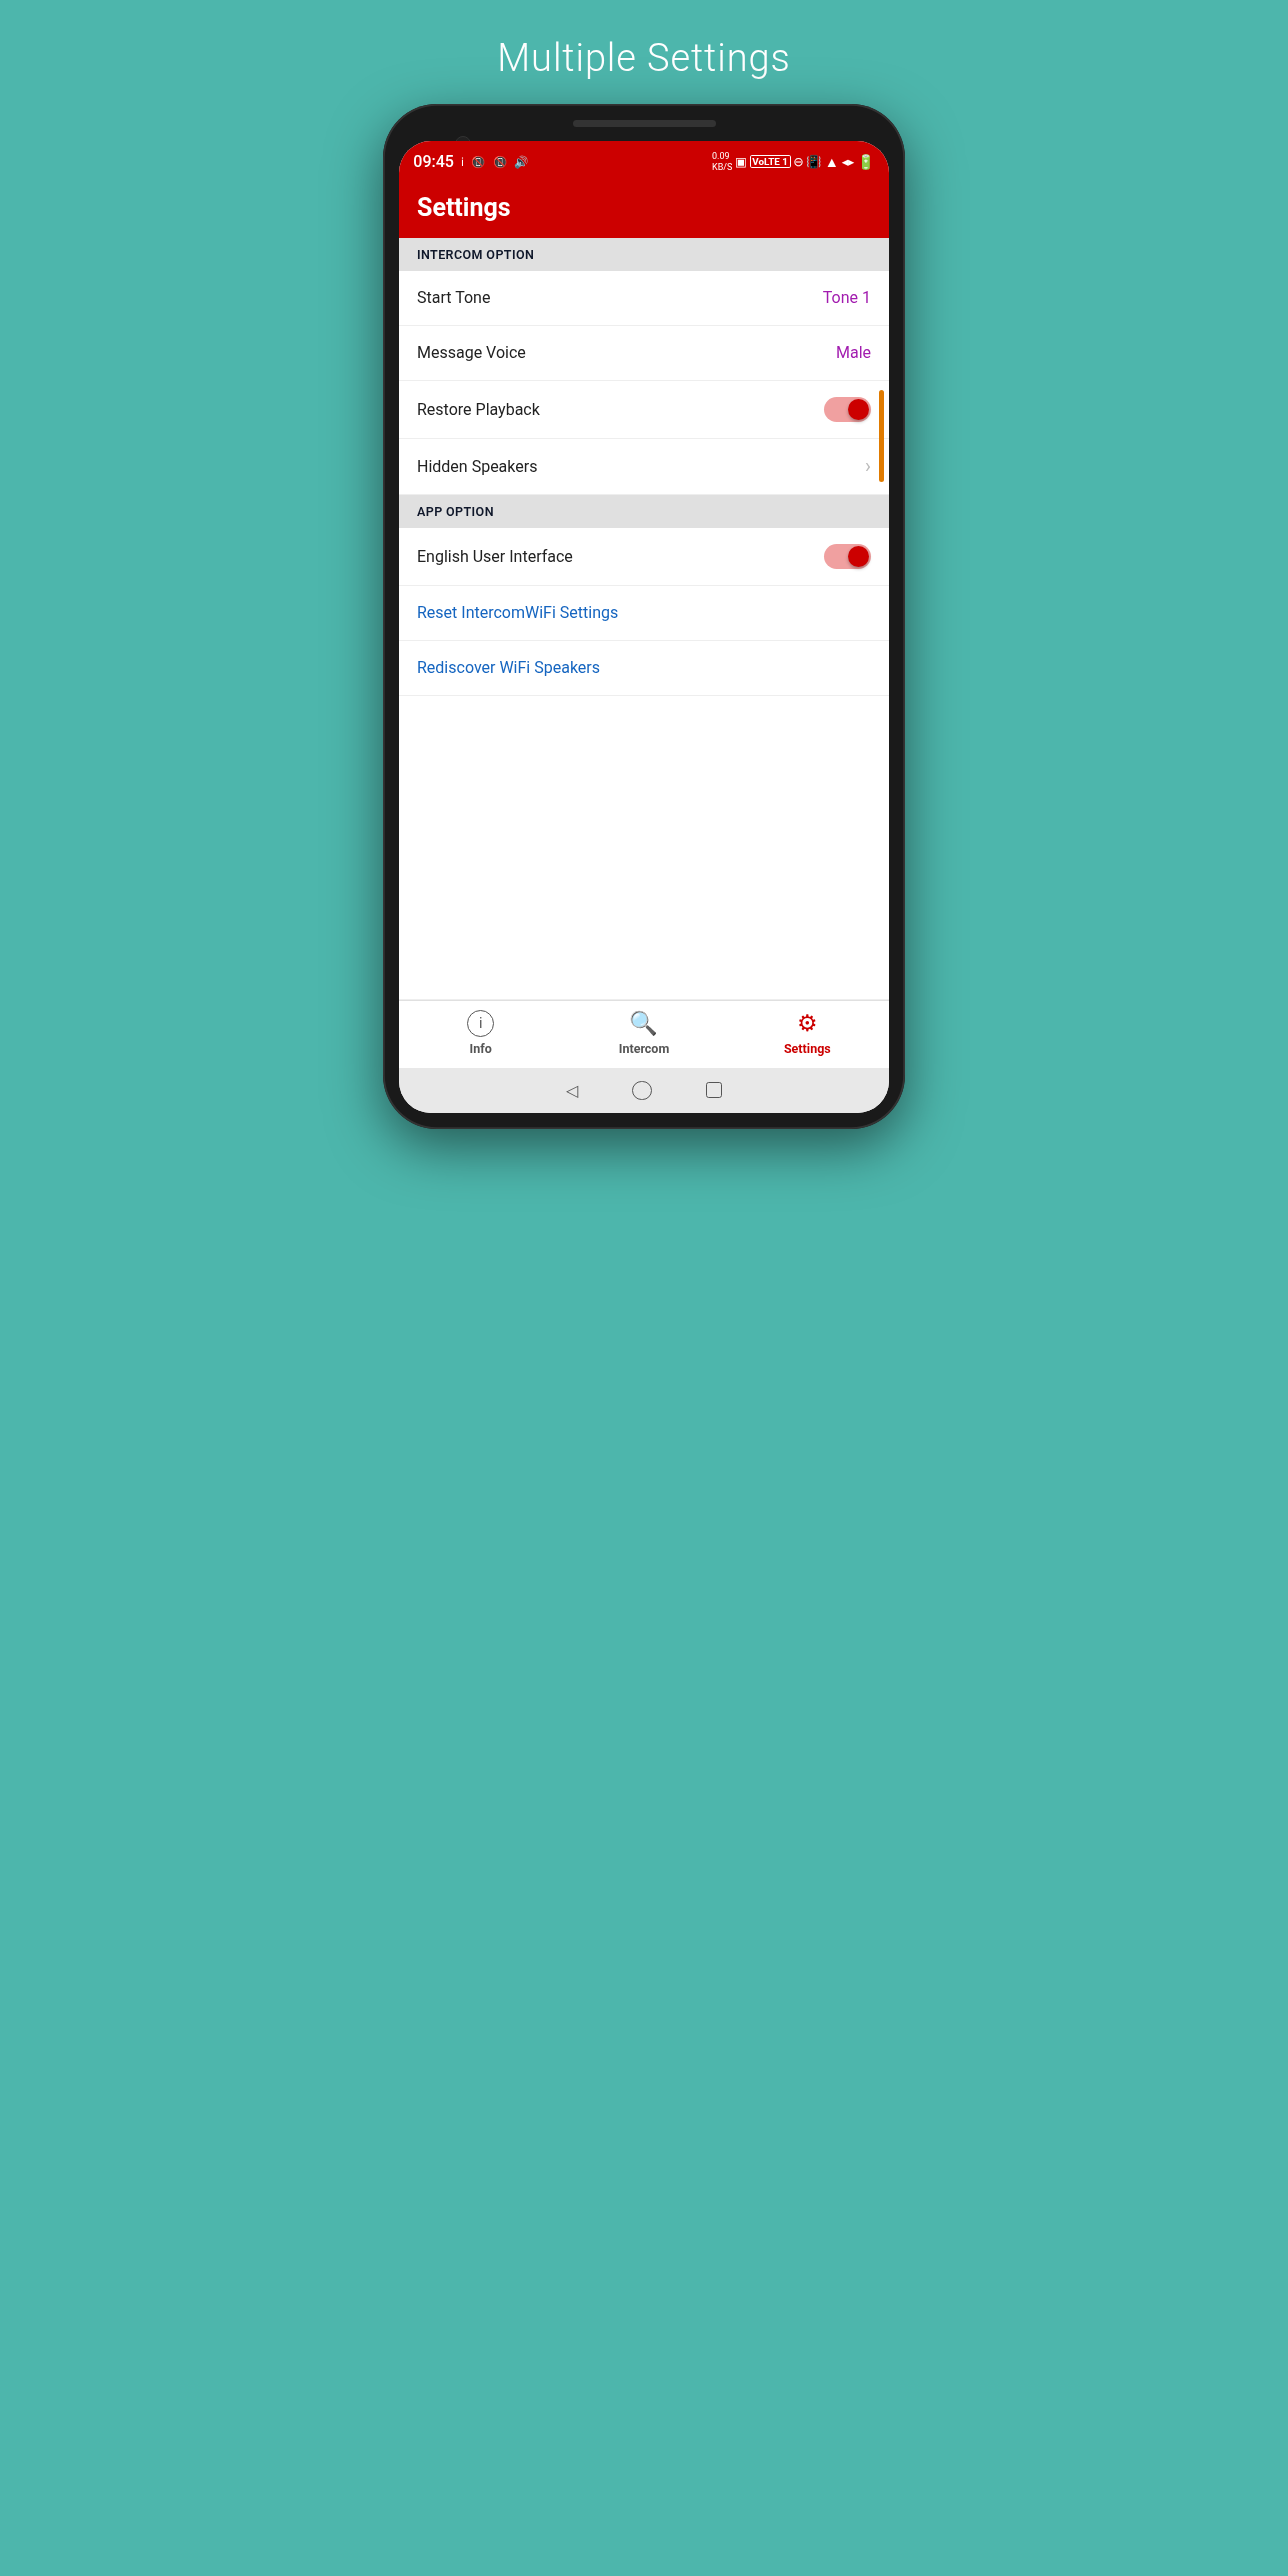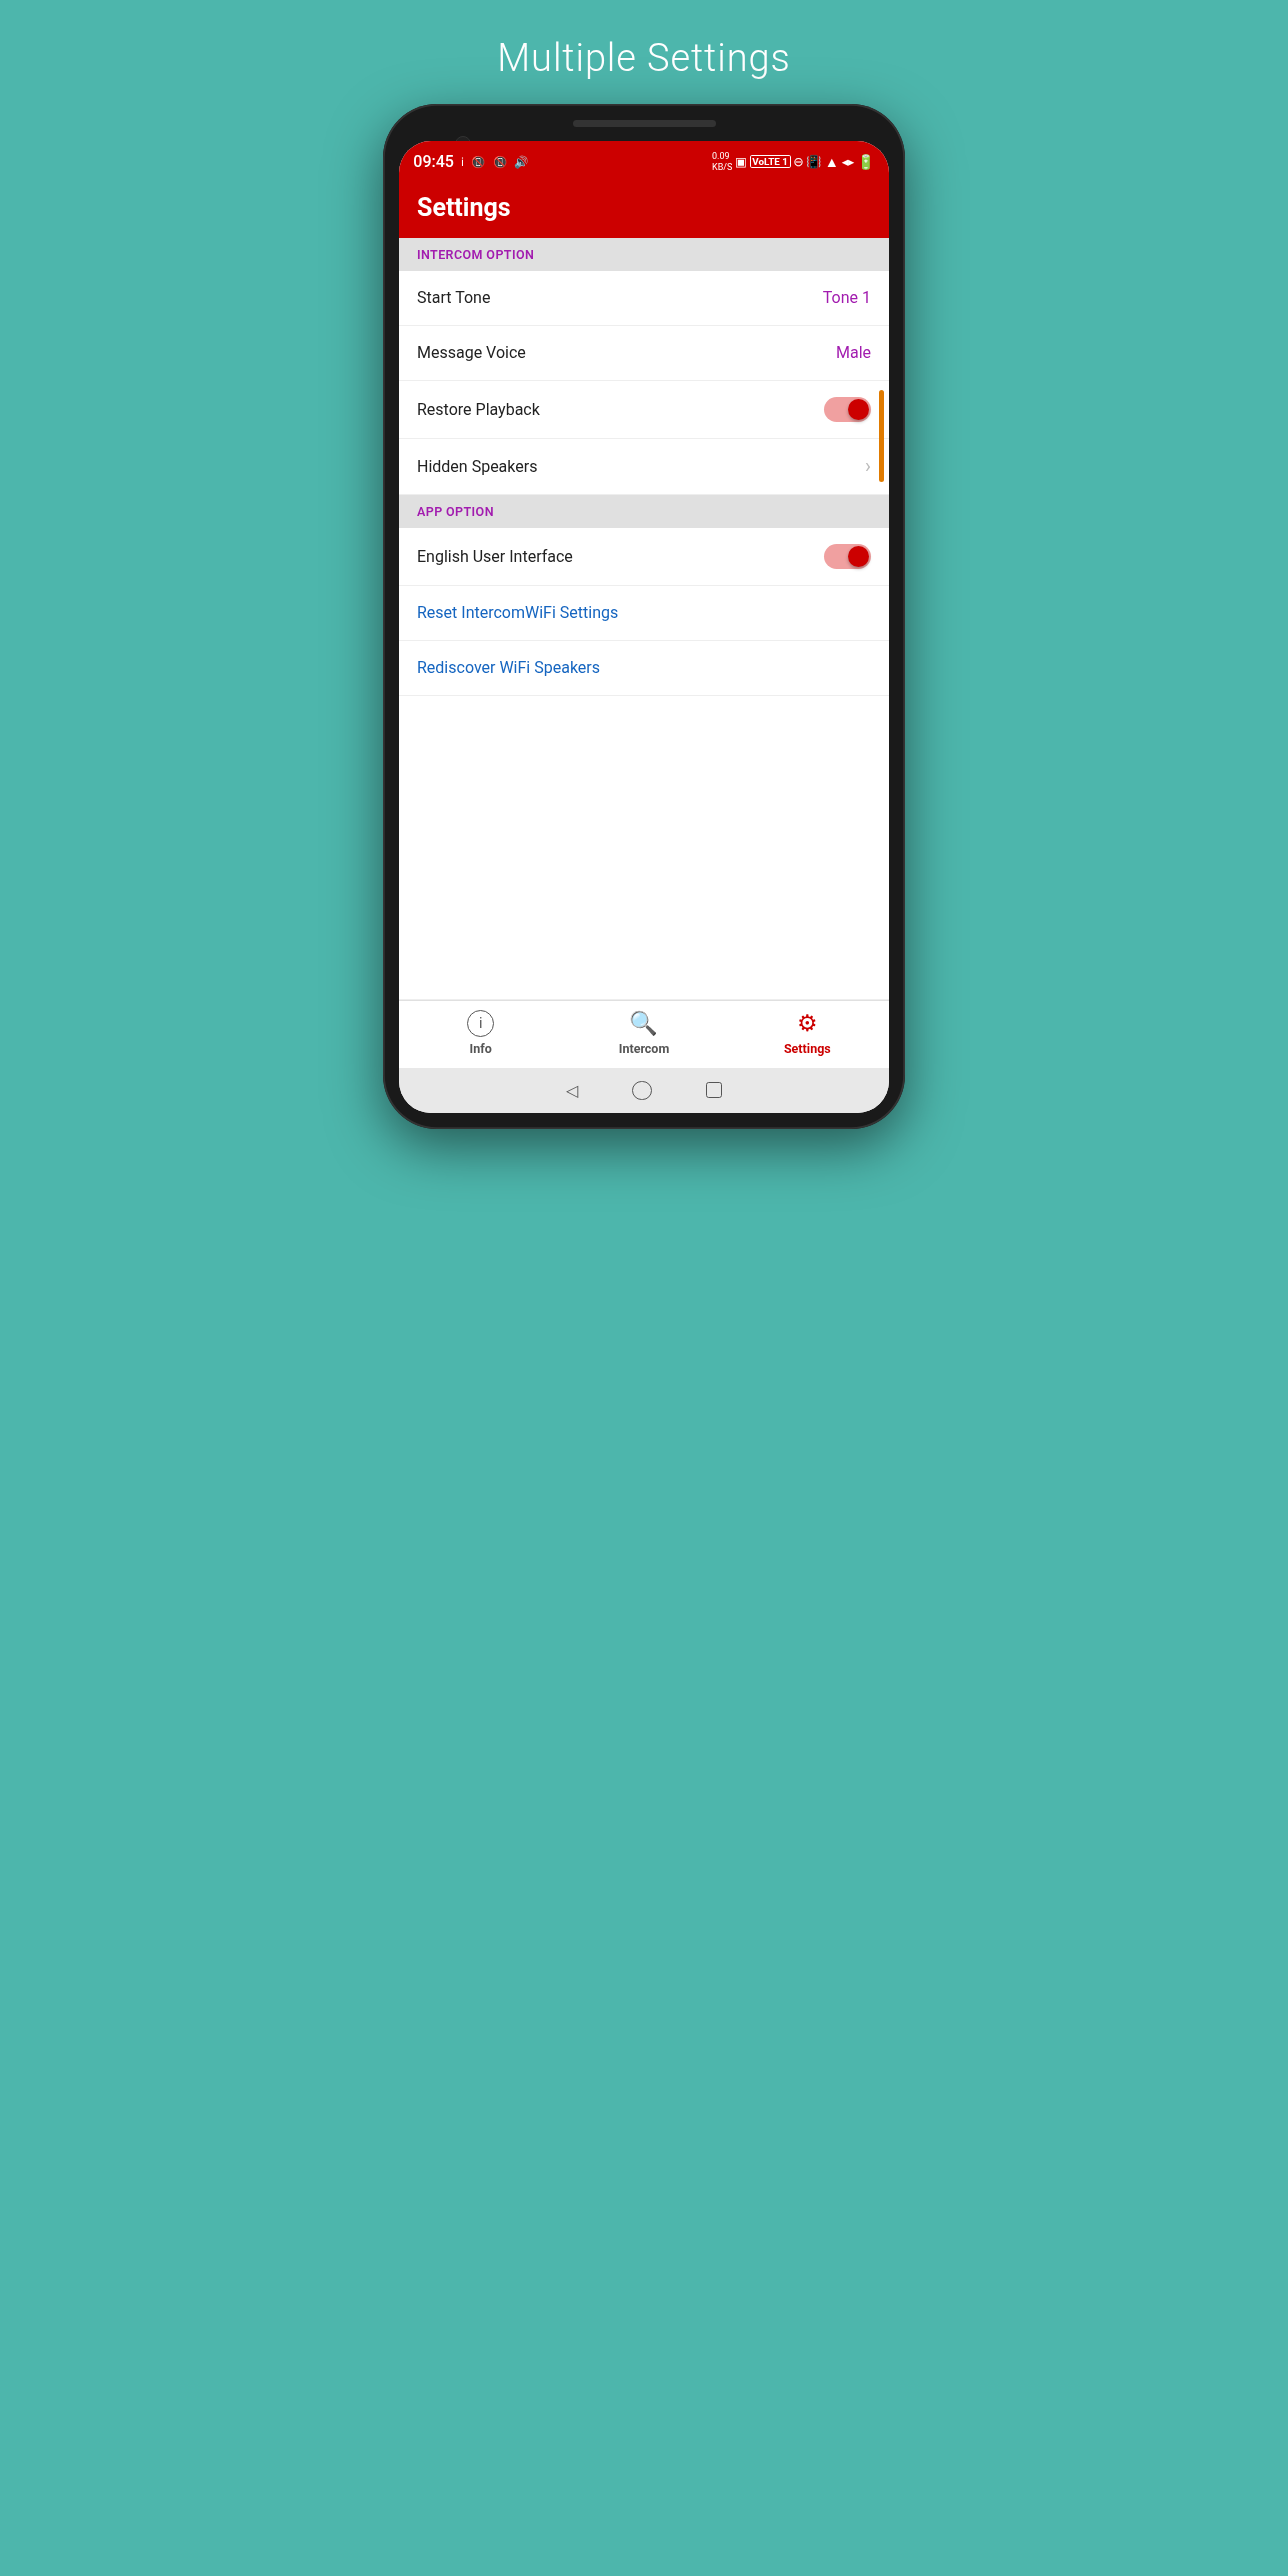--- a/index.html
+++ b/index.html
@@ -89,21 +89,21 @@
     .app-bar-title {
       color: white;
       font-size: 25px;
       font-weight: 700;
     }
     .section-header {
       background: #e0e0e0;
       padding: 9px 18px;
       font-size: 12.5px;
       font-weight: 600;
-      color: #a21caf;
+      color: #0f172a;
       letter-spacing: 0.4px;
     }
     .setting-row {
       background: white;
       padding: 16px 18px;
       border-bottom: 0.9px solid #eeeeee;
       display: flex;
       align-items: center;
       justify-content: space-between;
       min-height: 55px;

